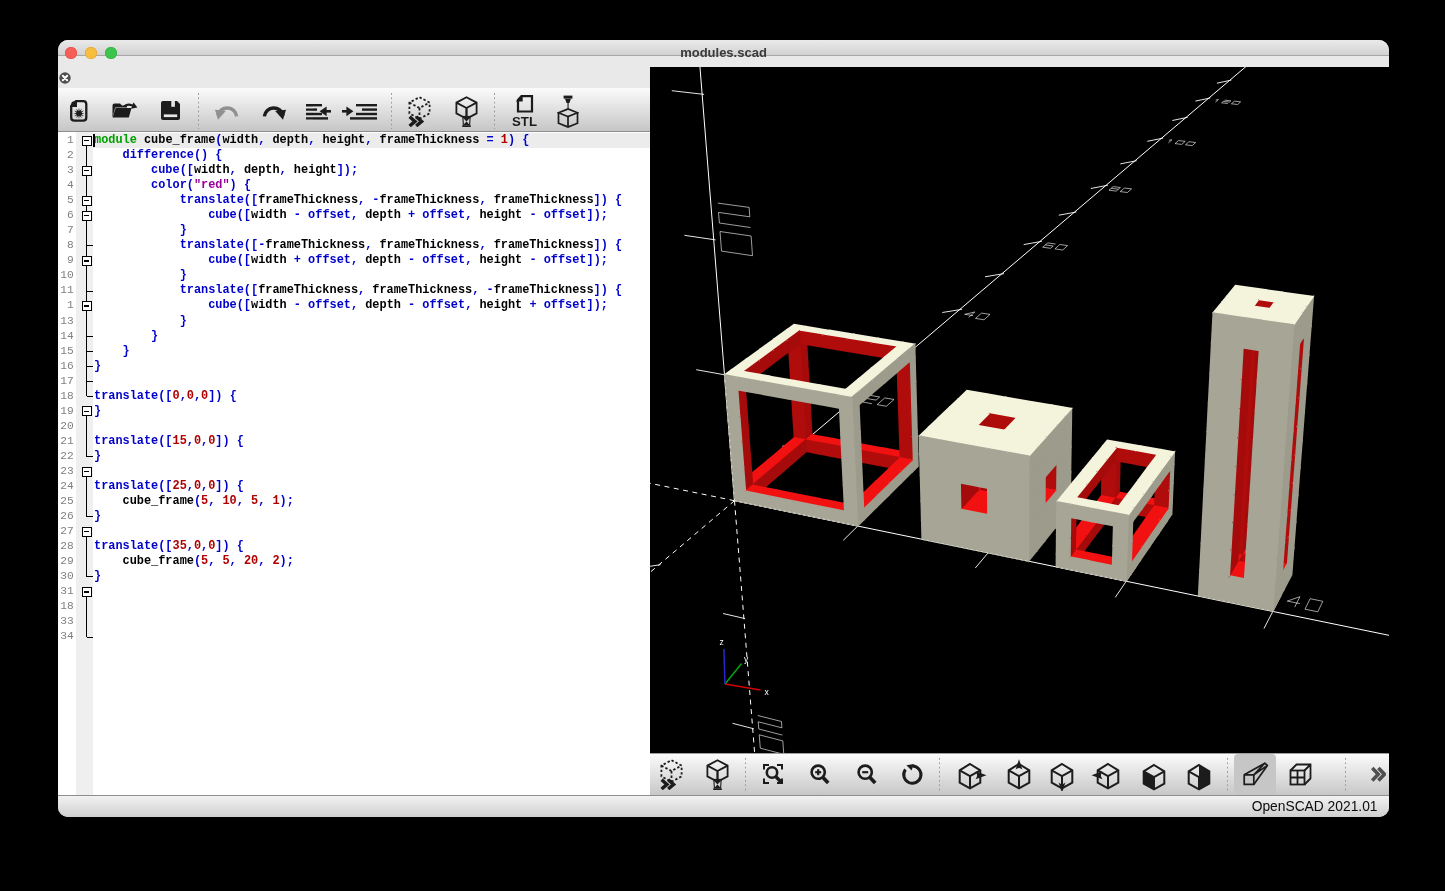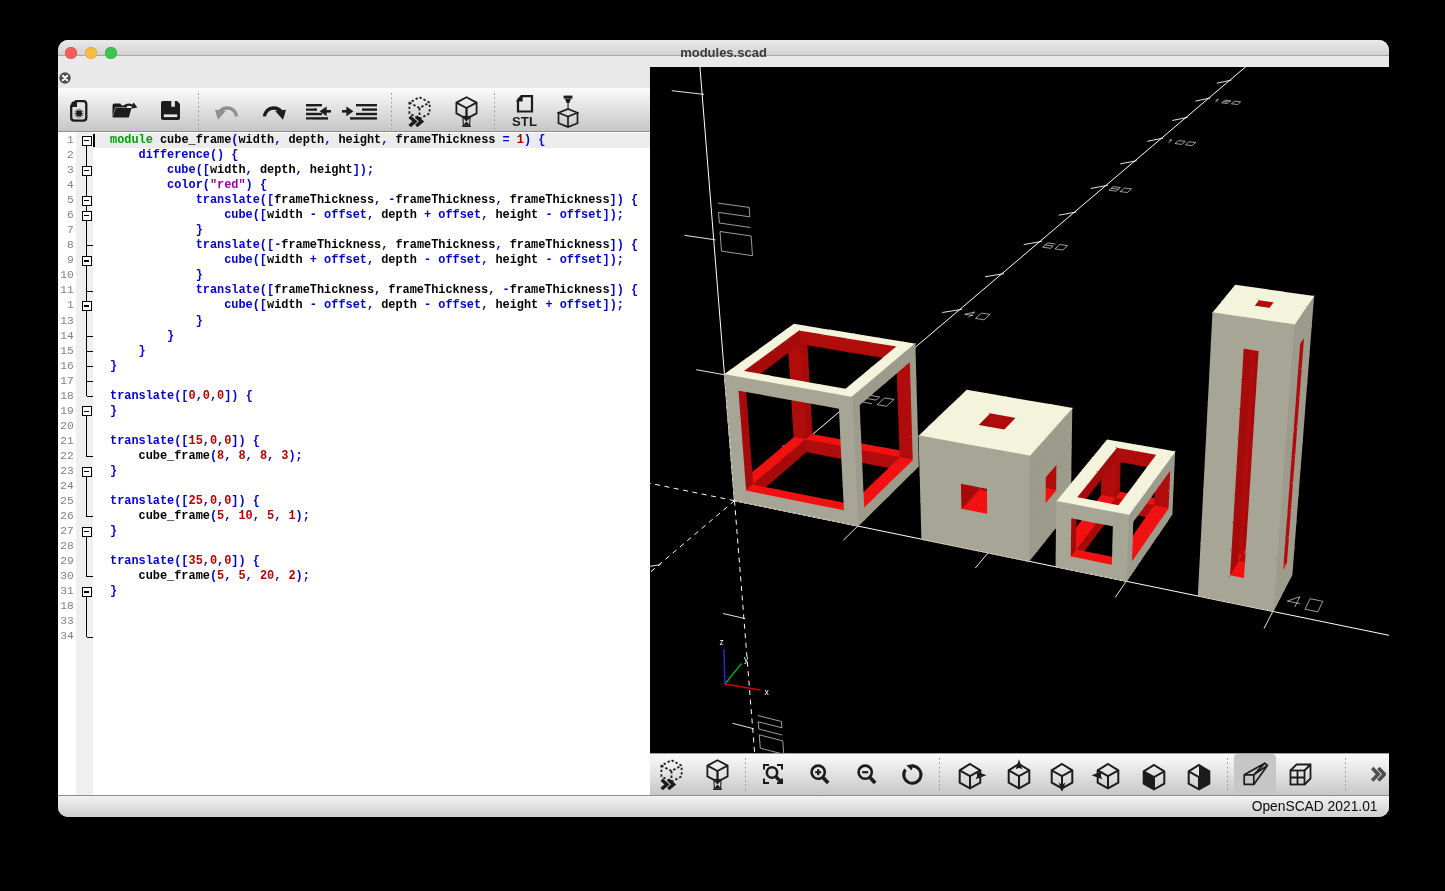--- a/index.html
+++ b/index.html
@@ -7,21 +7,21 @@
 #titlebar .t{text-align:center;font-size:13px;font-weight:bold;color:#3a3a3a;line-height:25px}
 .tl{position:absolute;top:6.5px;width:12px;height:12px;border-radius:6px}
 #edtitle{position:absolute;left:0;top:27px;width:592px;height:21px;background:linear-gradient(#fafafa,#c9c9c9);border-bottom:1px solid #b0b0b0;text-align:center;font-size:11.5px;font-weight:bold;color:#1e1e1e;line-height:20px;padding-left:14px}
 #edtb{position:absolute;left:0;top:48px;width:592px;height:44px;background:linear-gradient(#fbfbfb,#c6c6c6);border-bottom:1px solid #8e8e8e}
 #edbg{position:absolute;left:0;top:92px;width:592px;height:664px;background:#fff}
 #foldbg{position:absolute;left:17.5px;top:92px;width:17.5px;height:664px;background:#efefef}
 #caretline{position:absolute;left:35px;top:92.95px;width:557px;height:15.05px;background:#ececec}
 .ln{height:15.05px;line-height:15.05px;font-family:"Liberation Mono",monospace;font-size:11.2px;color:#808080;text-align:right}
 .cl{height:15.05px;line-height:15.05px;font-family:"Liberation Mono",monospace;font-size:11.9px;white-space:pre;color:#000}
 #nums{position:absolute;left:0;top:92.95px;width:15.8px}
-#codelines{position:absolute;left:52px;top:92.95px}
+#codelines{position:absolute;left:36px;top:92.95px}
 #caret{position:absolute;left:35.4px;top:94px;width:1.6px;height:13px;background:#000}
 #view3d{position:absolute;left:592px;top:27px;width:739px;height:686px;background:#000}
 #vtbwrap{position:absolute;left:592px;top:713px;width:739px;height:43px;background:linear-gradient(#fbfbfb,#c6c6c6);border-top:1px solid #9e9e9e}
 #statusbar{position:absolute;left:0;top:755px;width:1331px;height:22px;border-top:1px solid #8e8e8e;background:linear-gradient(#f2f2f2,#cfcfcf)}
 #statusbar .l{position:absolute;left:5px;top:0;font-size:13.8px;color:#0c0c0c;line-height:21px}
 #statusbar .r{position:absolute;right:11.5px;top:0;font-size:13.8px;color:#0c0c0c;line-height:21px}
 </style></head><body>
 <div id="win">
  <div id="titlebar">
       <div class="t">modules.scad</div>
@@ -88,21 +88,20 @@
       <div class="cl">&nbsp;&nbsp;&nbsp;&nbsp;&nbsp;&nbsp;&nbsp;&nbsp;&nbsp;&nbsp;&nbsp;&nbsp;&nbsp;&nbsp;&nbsp;&nbsp;<b style="color:#0000cc">cube([</b><b>width</b> <b style="color:#0000cc">-</b> <b style="color:#0000cc">offset</b><b style="color:#0000cc">,</b> <b>depth</b> <b style="color:#0000cc">-</b> <b style="color:#0000cc">offset</b><b style="color:#0000cc">,</b> <b>height</b> <b style="color:#0000cc">+</b> <b style="color:#0000cc">offset</b><b style="color:#0000cc">]);</b></div>
       <div class="cl">&nbsp;&nbsp;&nbsp;&nbsp;&nbsp;&nbsp;&nbsp;&nbsp;&nbsp;&nbsp;&nbsp;&nbsp;<b style="color:#0000cc">}</b></div>
       <div class="cl">&nbsp;&nbsp;&nbsp;&nbsp;&nbsp;&nbsp;&nbsp;&nbsp;<b style="color:#0000cc">}</b></div>
       <div class="cl">&nbsp;&nbsp;&nbsp;&nbsp;<b style="color:#0000cc">}</b></div>
       <div class="cl"><b style="color:#0000cc">}</b></div>
       <div class="cl"></div>
       <div class="cl"><b style="color:#0000cc">translate([</b><b style="color:#b00000">0</b><b style="color:#0000cc">,</b><b style="color:#b00000">0</b><b style="color:#0000cc">,</b><b style="color:#b00000">0</b><b style="color:#0000cc">])</b> <b style="color:#0000cc">{</b></div>
       <div class="cl"><b style="color:#0000cc">}</b></div>
       <div class="cl"></div>
       <div class="cl"><b style="color:#0000cc">translate([</b><b style="color:#b00000">15</b><b style="color:#0000cc">,</b><b style="color:#b00000">0</b><b style="color:#0000cc">,</b><b style="color:#b00000">0</b><b style="color:#0000cc">])</b> <b style="color:#0000cc">{</b></div>
-      <div class="cl">&nbsp;&nbsp;&nbsp;&nbsp;<b>cube_frame</b><b style="color:#0000cc">(</b><b style="color:#b00000">8</b><b style="color:#0000cc">,</b> <b style="color:#b00000">8</b><b style="color:#0000cc">,</b> <b style="color:#b00000">8</b><b style="color:#0000cc">,</b> <b style="color:#b00000">3</b><b style="color:#0000cc">);</b></div>
       <div class="cl"><b style="color:#0000cc">}</b></div>
       <div class="cl"></div>
       <div class="cl"><b style="color:#0000cc">translate([</b><b style="color:#b00000">25</b><b style="color:#0000cc">,</b><b style="color:#b00000">0</b><b style="color:#0000cc">,</b><b style="color:#b00000">0</b><b style="color:#0000cc">])</b> <b style="color:#0000cc">{</b></div>
       <div class="cl">&nbsp;&nbsp;&nbsp;&nbsp;<b>cube_frame</b><b style="color:#0000cc">(</b><b style="color:#b00000">5</b><b style="color:#0000cc">,</b> <b style="color:#b00000">10</b><b style="color:#0000cc">,</b> <b style="color:#b00000">5</b><b style="color:#0000cc">,</b> <b style="color:#b00000">1</b><b style="color:#0000cc">);</b></div>
       <div class="cl"><b style="color:#0000cc">}</b></div>
       <div class="cl"></div>
       <div class="cl"><b style="color:#0000cc">translate([</b><b style="color:#b00000">35</b><b style="color:#0000cc">,</b><b style="color:#b00000">0</b><b style="color:#0000cc">,</b><b style="color:#b00000">0</b><b style="color:#0000cc">])</b> <b style="color:#0000cc">{</b></div>
       <div class="cl">&nbsp;&nbsp;&nbsp;&nbsp;<b>cube_frame</b><b style="color:#0000cc">(</b><b style="color:#b00000">5</b><b style="color:#0000cc">,</b> <b style="color:#b00000">5</b><b style="color:#0000cc">,</b> <b style="color:#b00000">20</b><b style="color:#0000cc">,</b> <b style="color:#b00000">2</b><b style="color:#0000cc">);</b></div>
       <div class="cl"><b style="color:#0000cc">}</b></div>
       <div class="cl"></div>

